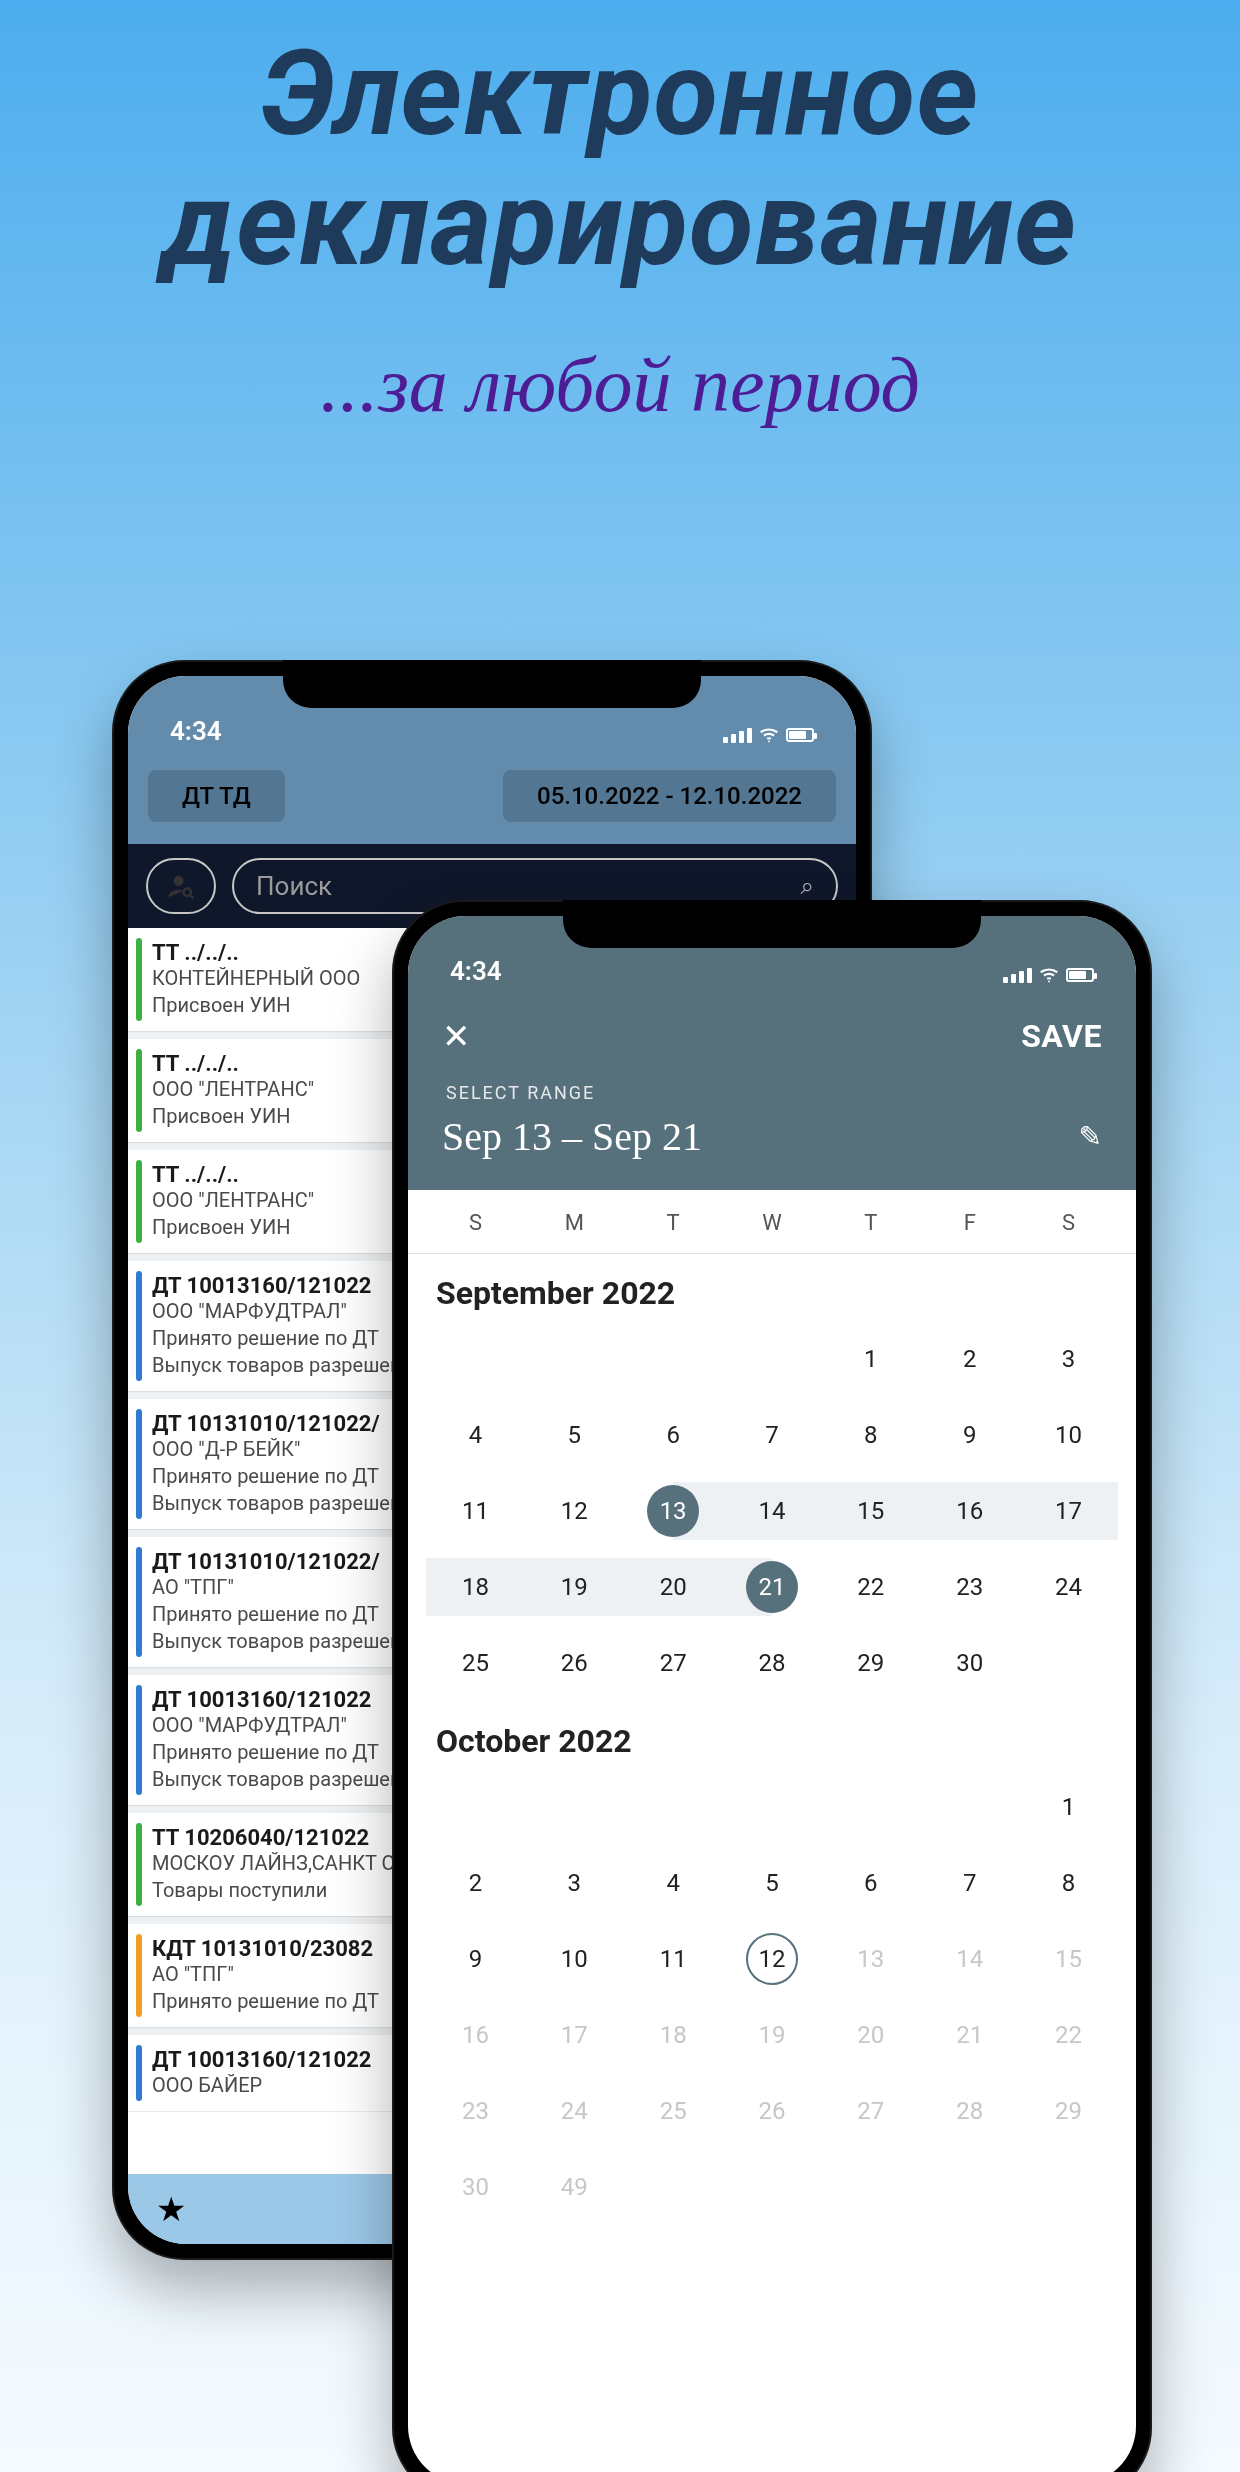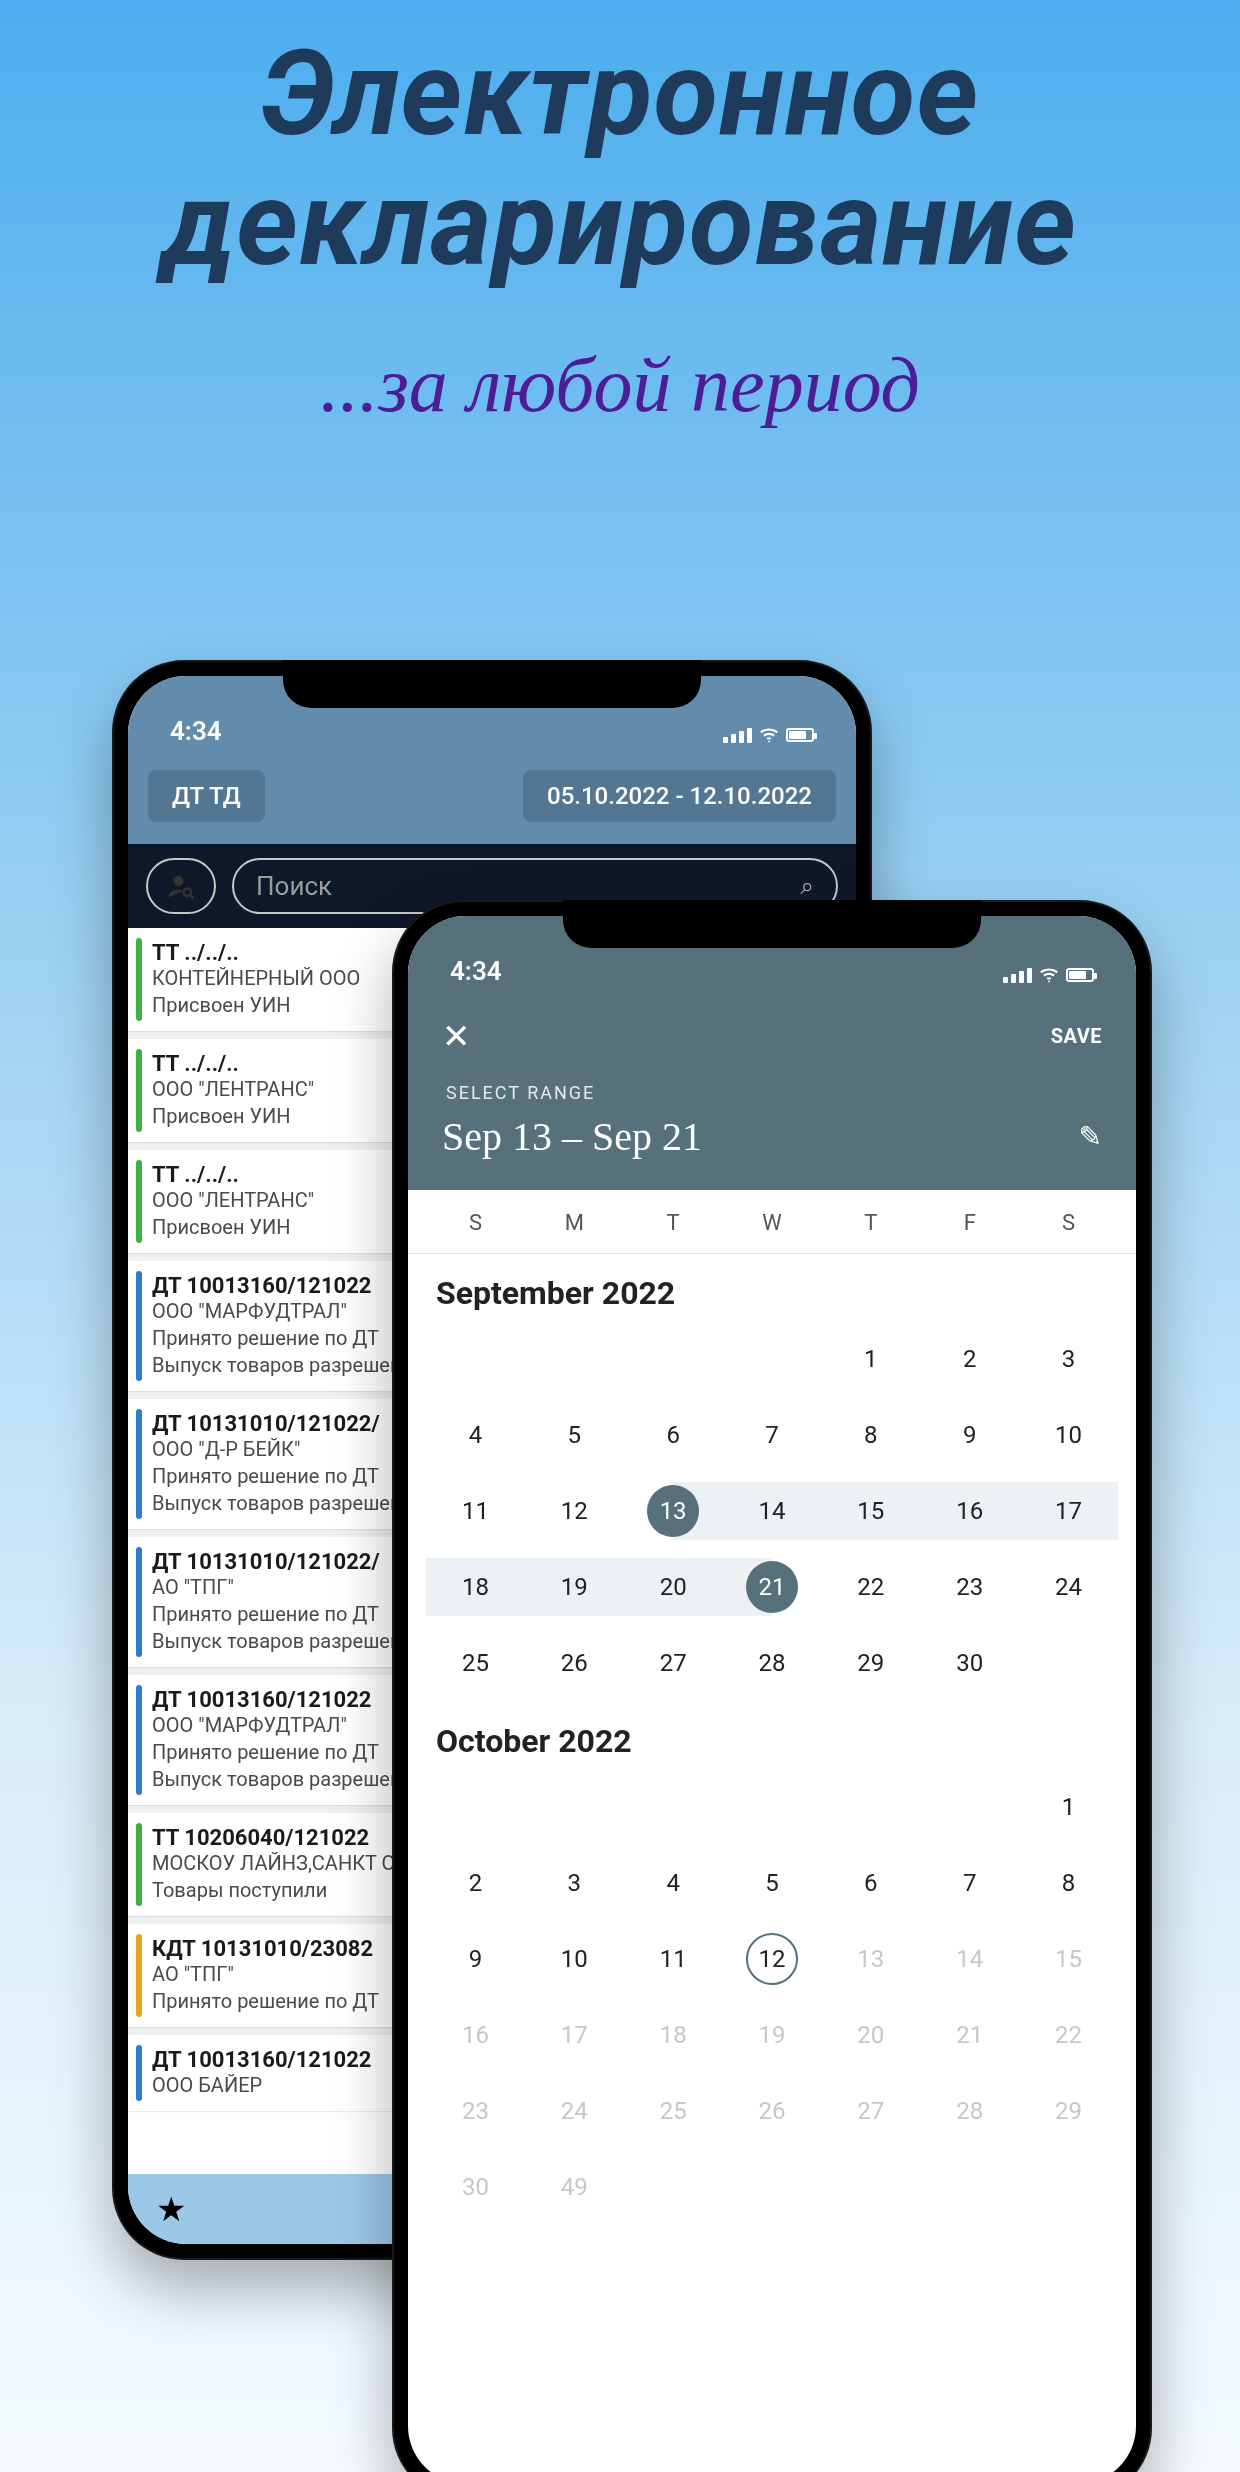--- a/index.html
+++ b/index.html
@@ -18,21 +18,21 @@
   .status-bar-back .right { margin-left:auto; display:flex; gap:6px; align-items:center; }
   .signal-dots { display:flex; gap:3px; align-items:flex-end; }
   .signal-dots span { width:5px; background:#fff; border-radius:1px; display:block; }
   .signal-dots span:nth-child(1){height:6px}.signal-dots span:nth-child(2){height:9px}.signal-dots span:nth-child(3){height:12px}.signal-dots span:nth-child(4){height:15px}
   .wifi-ico { width:22px; height:22px; }
   .batt-ico { width:28px; height:14px; border:2px solid #fff; border-radius:3px; position:relative; }
   .batt-ico::after{content:"";position:absolute;right:-5px;top:3px;width:3px;height:6px;background:#fff;border-radius:1px;}
   .batt-ico::before{content:"";position:absolute;left:1px;top:1px;bottom:1px;width:70%;background:#fff;border-radius:1px;}
 
   .topbar-back { background:#628bac; padding:14px 20px 22px; display:flex; gap:14px; align-items:center; }
-  .chip { background:rgba(0,0,0,.15); color:#ffffff; border-radius:8px; padding:12px 24px; font-size:24px; font-weight:500; }
+  .chip { background:rgba(0,0,0,.15); color:#000000; border-radius:8px; padding:12px 34px; font-size:24px; font-weight:500; }
   .chip.date { margin-left:auto; }
   .filter-row { background:#0f172a; padding:14px 18px; display:flex; gap:16px; align-items:center; }
   .filter-btn { width:70px; height:56px; border:2px solid #c7c7c7; border-radius:28px; display:flex; align-items:center; justify-content:center; font-size:28px; color:#333; }
   .search-box { flex:1; border:2px solid #c7c7c7; border-radius:28px; height:56px; display:flex; align-items:center; padding:0 22px; color:#9a9a9a; font-size:26px; }
   .search-box .mag { margin-left:auto; font-size:24px; color:#b0b0b0; }
 
   .list { background:#eef1f3; }
   .card { background:#fff; margin-bottom:8px; padding:12px 18px 12px 24px; position:relative; box-shadow:0 1px 1px rgba(0,0,0,.08);}
   .card .stripe { position:absolute; left:8px; top:10px; bottom:10px; width:6px; border-radius:3px; }
   .stripe.green { background:#3cb043; }
@@ -47,21 +47,21 @@
   
   .phone-front { top: 900px; left: 392px; width: 760px; height: 1600px; z-index:20; }
   .phone-front .phone-inner { background:#fff; }
 
   .status-bar-front { height:80px; background:#56707c; color:#fff; display:flex; align-items:flex-end; padding:0 42px 10px; font-size:26px; font-weight:600; }
   .status-bar-front .right { margin-left:auto; display:flex; gap:6px; align-items:center; }
 
   .range-header { background:#56707c; color:#fff; padding:20px 34px 30px; }
   .range-header .top-row { display:flex; align-items:center; margin-bottom:26px; }
   .close-x { font-size:34px; font-weight:300; }
-  .save-txt { margin-left:auto; font-size:20px; font-weight:700; letter-spacing:.5px; }
+  .save-txt { margin-left:auto; font-size:32px; font-weight:700; letter-spacing:.5px; }
   .select-label { font-size:18px; letter-spacing:2px; opacity:.85; margin-left:4px; }
   .range-val-row { display:flex; align-items:center; margin-top:10px; }
   .range-val { font-size:40px; font-weight:400;font-family:Liberation Serif, serif; }
   .pencil { margin-left:auto; font-size:28px; }
 
   .weekday-row { display:grid; grid-template-columns:repeat(7,1fr); text-align:center; padding:20px 18px 18px; font-size:22px; color:#555; border-bottom:1px solid #e2e2e2; }
   .month-label { padding:20px 28px 8px; font-size:32px; font-weight:700; color:#222; }
   .grid { display:grid; grid-template-columns:repeat(7,1fr); row-gap:18px; padding:10px 18px 10px; font-size:24px; color:#222; }
   .cell { text-align:center; height:58px; display:flex; align-items:center; justify-content:center; position:relative; }
   .cell.faded { color:#c7c7c7; }

